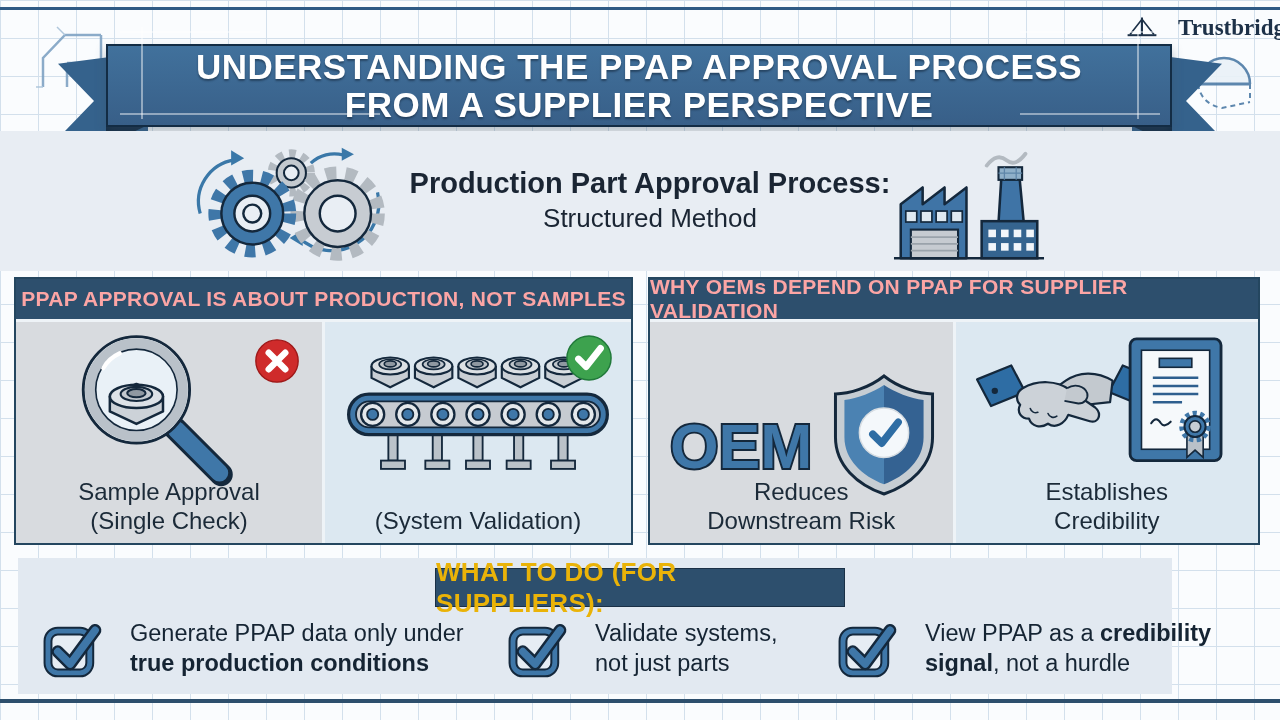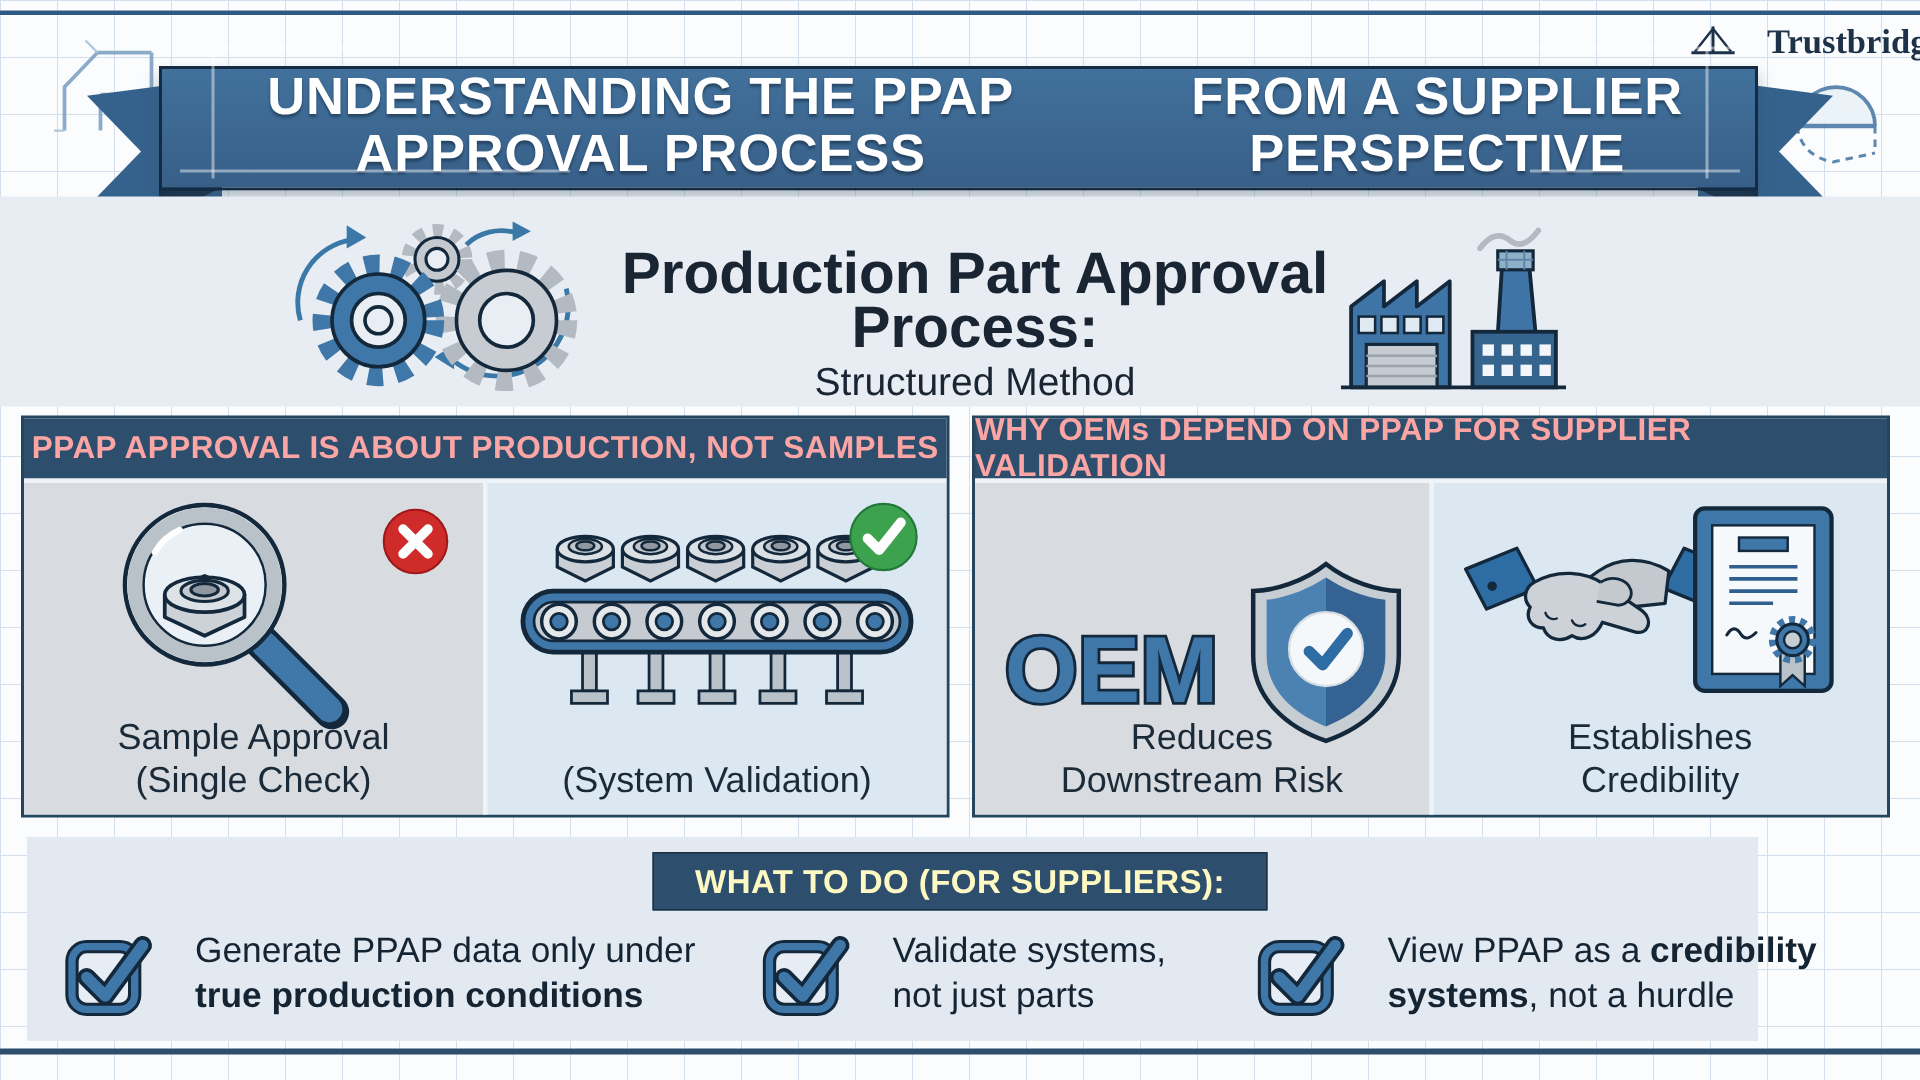--- a/index.html
+++ b/index.html
@@ -29,31 +29,31 @@
   .tail{width:90px;height:98px;background:var(--tail_blue);top:52px}
   .tail.l{left:58px;clip-path:polygon(100% 0,100% 100%,0 88%,40% 50%,0 12%)}
   .tail.r{left:1132px;clip-path:polygon(0 0,0 100%,100% 88%,60% 50%,100% 12%)}
   .fold{width:0;height:0;top:125px;border-top:20px solid var(--banner_dark)}
   .fold.l{left:106px;border-right:42px solid transparent}
   .fold.r{left:1130px;border-left:42px solid transparent}
   .banner{left:106px;top:44px;width:1066px;height:83px;
     background:linear-gradient(180deg,#41719c,#385f88);
     border:2px solid var(--banner_dark);
     box-shadow:0 6px 10px rgba(60,80,100,.35);
-    display:flex;flex-direction:row;justify-content:center;text-align:center;color:#fff}
+    display:flex;flex-direction:column;justify-content:center;text-align:center;color:#fff}
   .banner .t1,.banner .t2{font-weight:bold;font-size:35px;line-height:38px;letter-spacing:.5px;
     text-shadow:0 2px 2px rgba(10,25,40,.45)}
   .guide{background:rgba(255,255,255,.45)}
   .gv{width:2px;height:92px;top:27px}
   .gh{height:2px;width:140px}
 
   
   .band{left:0;top:131px;width:1280px;height:140px;background:var(--band_bg)}
   .intro-text{left:400px;top:165px;width:500px;text-align:center;color:var(--text_dark)}
-  .intro-text .h{font-weight:bold;font-size:39px;line-height:36px}
+  .intro-text .h{font-weight:bold;font-size:29px;line-height:36px}
   .intro-text .s{font-size:26px;line-height:34px}
 
   
   .panel{border:2px solid #24465f;background:#eef3f7;top:277px;height:268px}
   .panel.p0{left:14px;width:619px}
   .panel.p1{left:648px;width:612px}
   .panel-header{height:40px;background:var(--header_navy);color:#fca5a5;font-weight:bold;
     font-size:21px;letter-spacing:.3px;display:flex;align-items:center;justify-content:center}
   .panel-body{display:flex;height:224px;border-top:3px solid #eef3f7}
   .half{position:relative;flex:1}
@@ -61,21 +61,21 @@
   .half.gray{background:var(--gray_half)}
   .half.blue{background:var(--blue_half)}
   .caption{position:absolute;left:0;right:0;bottom:8px;text-align:center;
     font-size:24px;line-height:29px;color:#1b2a38}
   .badge{position:absolute;width:46px;height:46px}
   .oem{position:absolute;left:18px;top:86px;width:180px;height:74px}
 
   
   .bottom-panel{left:18px;top:558px;width:1154px;height:136px;background:var(--bottom_bg)}
   .bottom-banner{left:435px;top:568px;width:410px;height:39px;background:var(--header_navy);
-    border:1px solid #1a3046;color:#fef9c3;font-weight:bold;font-size:22px;letter-spacing:.3px;
+    border:1px solid #1a3046;color:#eab308;font-weight:bold;font-size:26px;letter-spacing:.3px;
     display:flex;align-items:center;justify-content:center}
   .action-item{position:absolute;top:612px;display:flex;align-items:center;gap:26px;height:72px}
   .action-item:nth-of-type(1){left:40px}
   .action-item:nth-of-type(2){left:505px}
   .action-item:nth-of-type(3){left:835px}
   .action-item .checkbox{width:64px;height:64px;flex:none}
   .action-text{font-size:23.5px;line-height:30px;color:#152433}
   .action-text strong{font-weight:bold}
 
   .sketch{opacity:.9}
@@ -341,19 +341,19 @@
 
   <div class="abs action-item">
     <svg class="checkbox" viewBox="0 0 72 72">
       <rect x="9" y="17" width="47" height="47" rx="11" fill="#e6edf4" stroke="#14283c" stroke-width="10"></rect>
       <rect x="9" y="17" width="47" height="47" rx="11" fill="none" stroke="#3f77a8" stroke-width="5.5"></rect>
       <path d="M20,40 L34,54 L62,16" fill="none" stroke="#14283c" stroke-width="14" stroke-linecap="round" stroke-linejoin="round"></path>
       <path d="M20,40 L34,54 L62,16" fill="none" stroke="#3f77a8" stroke-width="8.5" stroke-linecap="round" stroke-linejoin="round"></path>
     </svg>
     <div class="action-text">
           <div><span>View PPAP as a </span><strong>credibility</strong></div>
-          <div><strong>systems</strong><span>, not a hurdle</span></div>
+          <div><strong>signal</strong><span>, not a hurdle</span></div>
         </div>
   </div>
 </div>
   <div class="abs bottom-line"></div>
 
 </div>
 
 </body></html>

